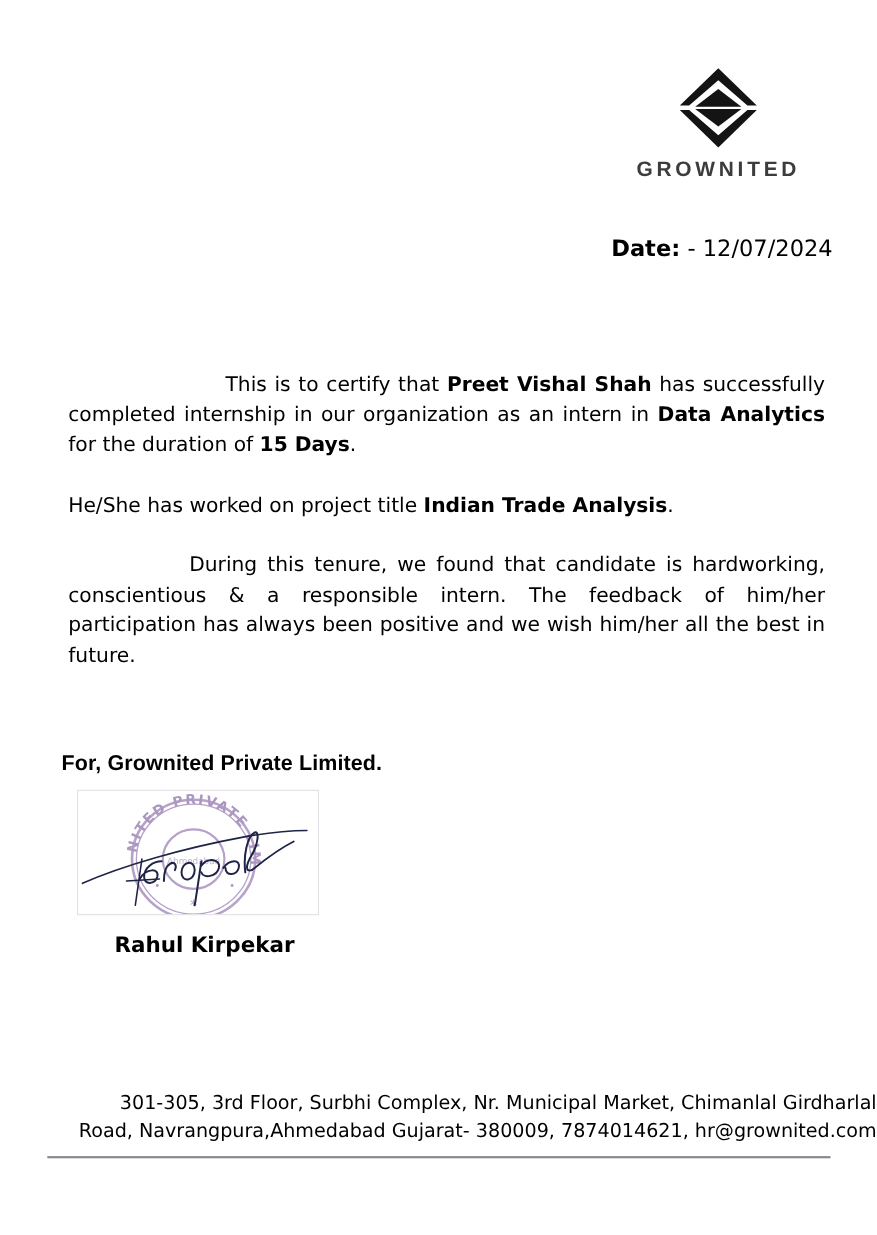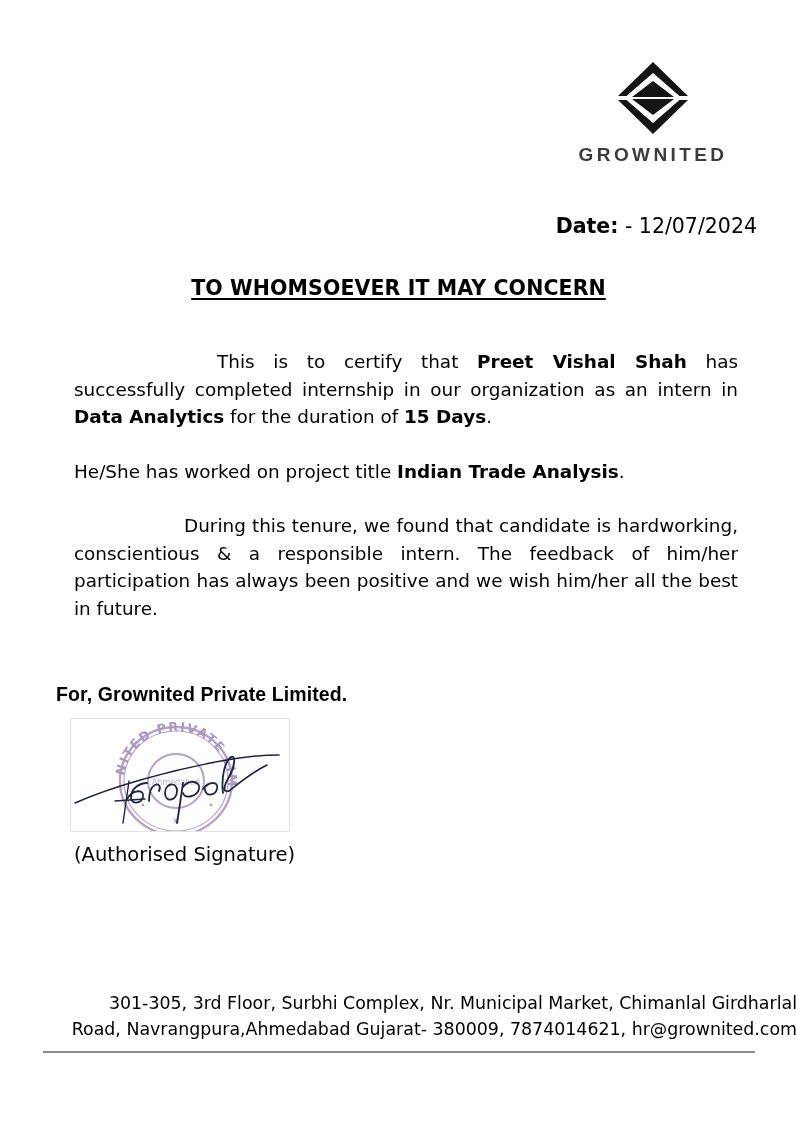--- a/index.html
+++ b/index.html
@@ -84,21 +84,21 @@
     position: absolute;
     top: 336px;
     left: 62px;
     width: 688px;
   }
   .para {
     font-size: 18.4px;
     line-height: 27.5px;
     text-align: justify;
     text-justify: inter-word;
-    margin: 12px;
+    margin: 0;
     hyphens: none;
   }
   .para.indent-1 { text-indent: 143px; }
   .para.indent-2 { text-indent: 110px; }
   .para.spacer-top { margin-top: 27px; }
   .para.no-justify { text-align: left; }
   b, .bold { font-weight: 700; }
 
   
   .sign-block {
@@ -187,23 +187,20 @@
       </svg>
     </span>
     <span class="logo-word">GROWNITED</span>
   </div>
 
   <div class="date-line">
     <span class="date-label">Date:</span>
     <span>- 12/07/2024</span>
   </div>
 
-  <div class="doc-title">
-    <span class="doc-title-text">TO WHOMSOEVER IT MAY CONCERN</span>
-  </div>
 
   <div class="body-block">
 
     <p class="para indent-1"><span>This is to certify that </span><b>Preet Vishal Shah</b><span> has successfully completed internship in our organization as an intern in </span><b>Data Analytics</b><span> for the duration of </span><b>15 Days</b><span>.</span></p>
 
     <p class="para no-justify spacer-top"><span>He/She has worked on project title </span><b>Indian Trade Analysis</b><span>.</span></p>
 
     <p class="para indent-2 spacer-top">During this tenure, we found that candidate is hardworking, conscientious &amp; a responsible intern. The feedback of him/her participation has always been positive and we wish him/her all the best in future.</p>
   </div>
 
@@ -251,21 +248,21 @@
 
           <path d="M132 70 C 138 62, 148 62, 146 70 C 144 77, 134 78, 134 70" stroke-width="1.8"></path>
 
           <path d="M152 74 C 150 58, 154 42, 160 38 C 165 35, 164 48, 158 58 C 152 68, 152 74, 158 72" stroke-width="1.8"></path>
 
           <path d="M158 72 C 168 64, 180 54, 196 46" stroke-width="1.6"></path>
         </g>
       </svg>
     </div>
 
-    <div class="signer-role">(Authorised Signature)</div>
+    <div class="signer-name">Rahul Kirpekar</div>
   </div>
 
   <div class="footer">
     <div class="footer-line">301-305, 3rd Floor, Surbhi Complex, Nr. Municipal Market, Chimanlal Girdharlal</div>
     <div class="footer-line">Road, Navrangpura,Ahmedabad Gujarat- 380009, 7874014621, hr@grownited.com</div>
     <div class="footer-rule"></div>
   </div>
 
 </div>
 

